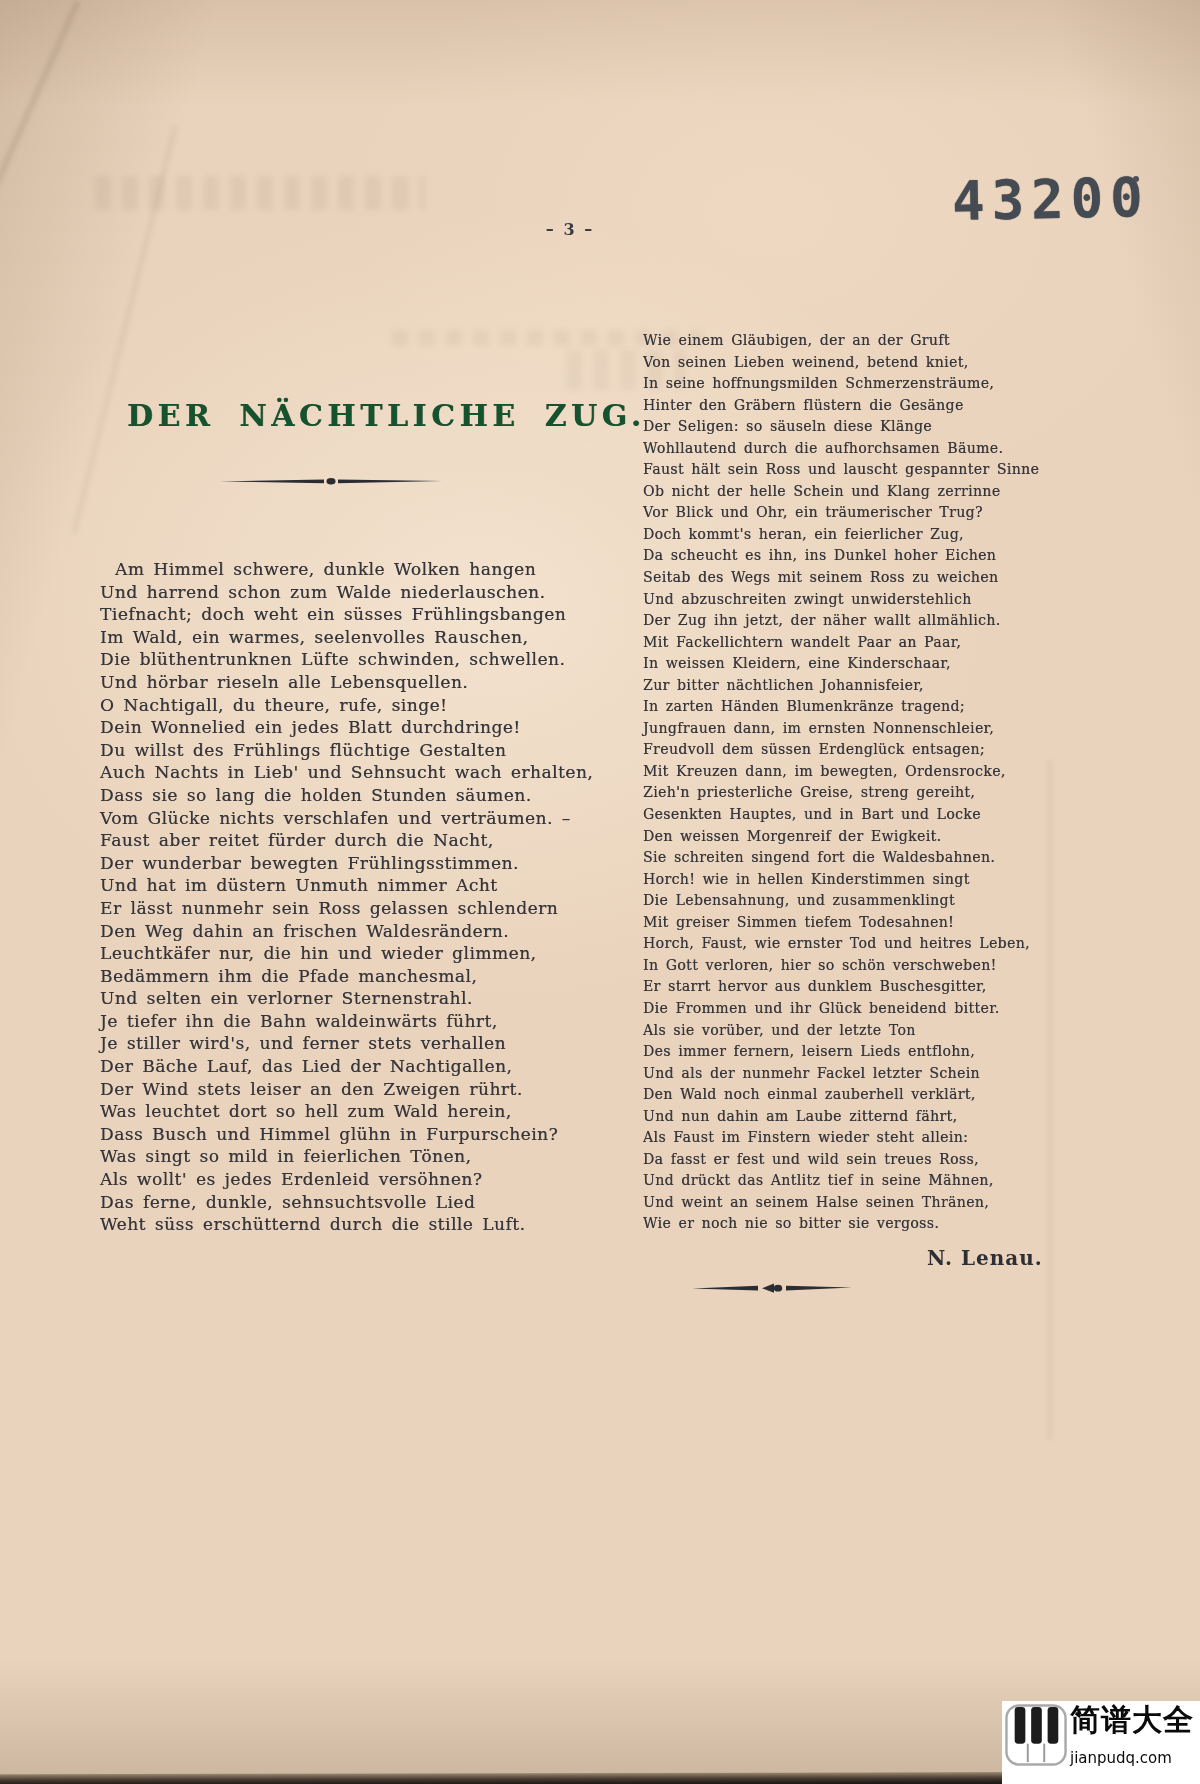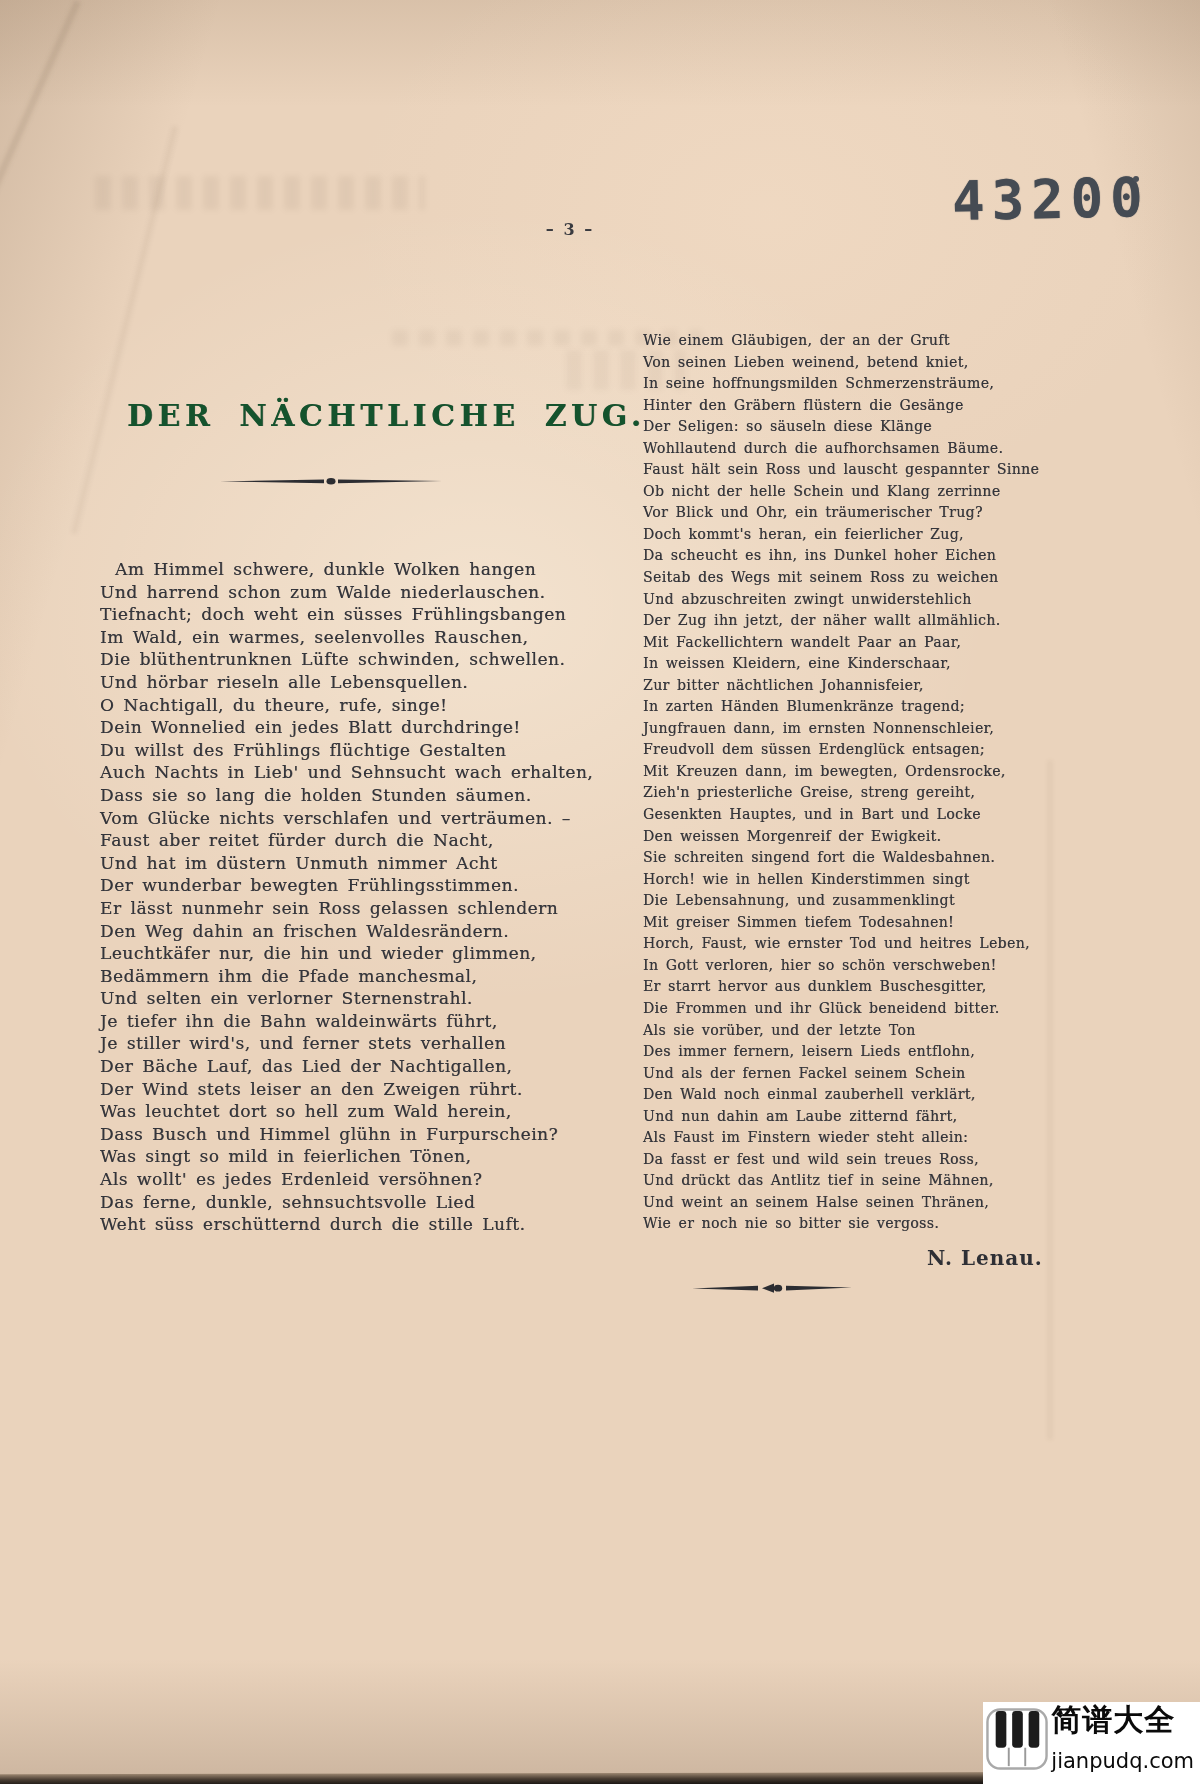--- a/index.html
+++ b/index.html
@@ -53,26 +53,26 @@
   .poem-line.indent{padding-left:15px;}
 
   .attribution{position:absolute;left:886px;top:1246px;font-size:20px;font-weight:bold;
     letter-spacing:1px;color:#2e2f35;margin-left:41px;}
 
   .bottom-edge{position:absolute;left:-8px;top:1773px;width:1216px;height:14px;
     background:linear-gradient(180deg,#9b8670 0%,#4a3e33 40%,#201b17 75%,#14110e 100%);
     transform:rotate(-0.12deg);}
 
   .watermark{position:absolute;right:0;bottom:0;background:#ffffff;
-    display:flex;align-items:center;gap:3px;padding:3px 6px 12px 3px;z-index:5;}
+    display:flex;align-items:center;gap:3px;padding:3px 6px 18px 3px;z-index:5;}
   .wm-icon{width:62px;height:62px;flex:0 0 auto;}
   .wm-text{display:flex;flex-direction:column;line-height:1;
     font-family:"DejaVu Sans","Liberation Sans",sans-serif;color:#0a0a0a;}
   .wm-name{font-size:30px;font-weight:bold;letter-spacing:1px;}
-  .wm-url{font-size:21px;margin-top:16px;}
+  .wm-url{font-size:15px;margin-top:16px;}
 </style>
 </head>
 <body>
 
 <div class="page">
   <div class="paper-shading"></div>
 
   <div class="crease c2"></div>
   <div class="crease c3"></div>
   <div class="crease c4"></div>
@@ -100,22 +100,22 @@
       <div class="poem-line">Im Wald, ein warmes, seelenvolles Rauschen,</div>
       <div class="poem-line">Die blüthentrunknen Lüfte schwinden, schwellen.</div>
       <div class="poem-line">Und hörbar rieseln alle Lebensquellen.</div>
       <div class="poem-line">O Nachtigall, du theure, rufe, singe!</div>
       <div class="poem-line">Dein Wonnelied ein jedes Blatt durchdringe!</div>
       <div class="poem-line">Du willst des Frühlings flüchtige Gestalten</div>
       <div class="poem-line">Auch Nachts in Lieb' und Sehnsucht wach erhalten,</div>
       <div class="poem-line">Dass sie so lang die holden Stunden säumen.</div>
       <div class="poem-line">Vom Glücke nichts verschlafen und verträumen. –</div>
       <div class="poem-line">Faust aber reitet fürder durch die Nacht,</div>
+      <div class="poem-line">Der wunderbar bewegten Frühlingsstimmen.</div>
       <div class="poem-line">Und hat im düstern Unmuth nimmer Acht</div>
-      <div class="poem-line">Der wunderbar bewegten Frühlingsstimmen.</div>
       <div class="poem-line">Er lässt nunmehr sein Ross gelassen schlendern</div>
       <div class="poem-line">Den Weg dahin an frischen Waldesrändern.</div>
       <div class="poem-line">Leuchtkäfer nur, die hin und wieder glimmen,</div>
       <div class="poem-line">Bedämmern ihm die Pfade manchesmal,</div>
       <div class="poem-line">Und selten ein verlorner Sternenstrahl.</div>
       <div class="poem-line">Je tiefer ihn die Bahn waldeinwärts führt,</div>
       <div class="poem-line">Je stiller wird's, und ferner stets verhallen</div>
       <div class="poem-line">Der Bäche Lauf, das Lied der Nachtigallen,</div>
       <div class="poem-line">Der Wind stets leiser an den Zweigen rührt.</div>
       <div class="poem-line">Was leuchtet dort so hell zum Wald herein,</div>
@@ -153,21 +153,21 @@
       <div class="poem-line">Sie schreiten singend fort die Waldesbahnen.</div>
       <div class="poem-line">Horch! wie in hellen Kinderstimmen singt</div>
       <div class="poem-line">Die Lebensahnung, und zusammenklingt</div>
       <div class="poem-line">Mit greiser Simmen tiefem Todesahnen!</div>
       <div class="poem-line">Horch, Faust, wie ernster Tod und heitres Leben,</div>
       <div class="poem-line">In Gott verloren, hier so schön verschweben!</div>
       <div class="poem-line">Er starrt hervor aus dunklem Buschesgitter,</div>
       <div class="poem-line">Die Frommen und ihr Glück beneidend bitter.</div>
       <div class="poem-line">Als sie vorüber, und der letzte Ton</div>
       <div class="poem-line">Des immer fernern, leisern Lieds entflohn,</div>
-      <div class="poem-line">Und als der fernen Fackel seinem Schein</div>
+      <div class="poem-line">Und als der nunmehr Fackel letzter Schein</div>
       <div class="poem-line">Den Wald noch einmal zauberhell verklärt,</div>
       <div class="poem-line">Und nun dahin am Laube zitternd fährt,</div>
       <div class="poem-line">Als Faust im Finstern wieder steht allein:</div>
       <div class="poem-line">Da fasst er fest und wild sein treues Ross,</div>
       <div class="poem-line">Und drückt das Antlitz tief in seine Mähnen,</div>
       <div class="poem-line">Und weint an seinem Halse seinen Thränen,</div>
       <div class="poem-line">Wie er noch nie so bitter sie vergoss.</div>
     </div>
 
   <div class="attribution">N. Lenau.</div>

